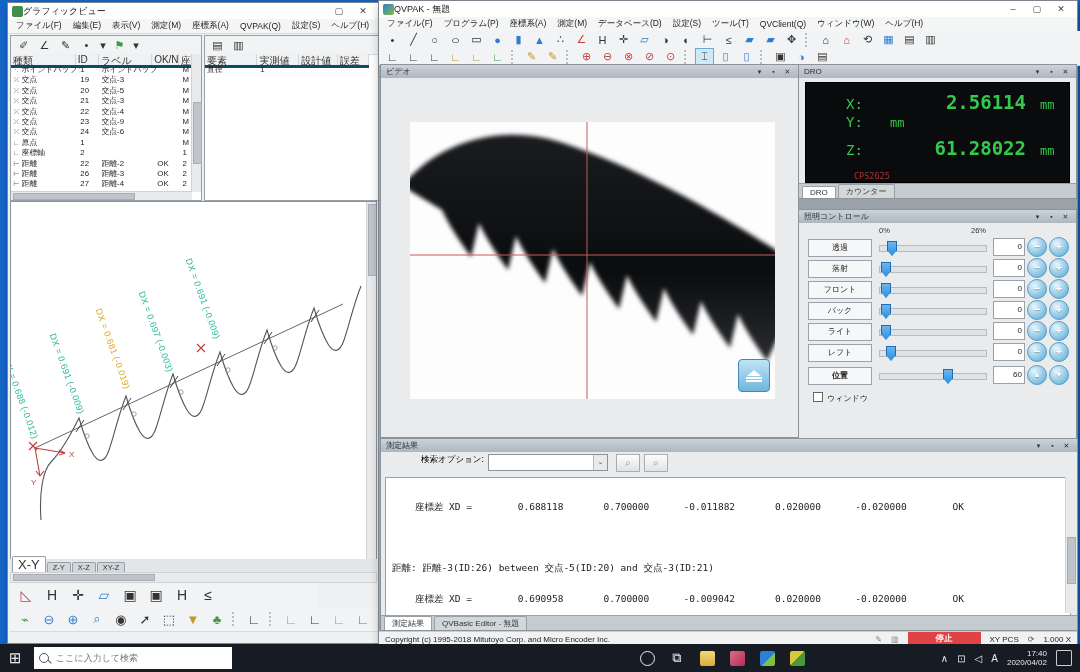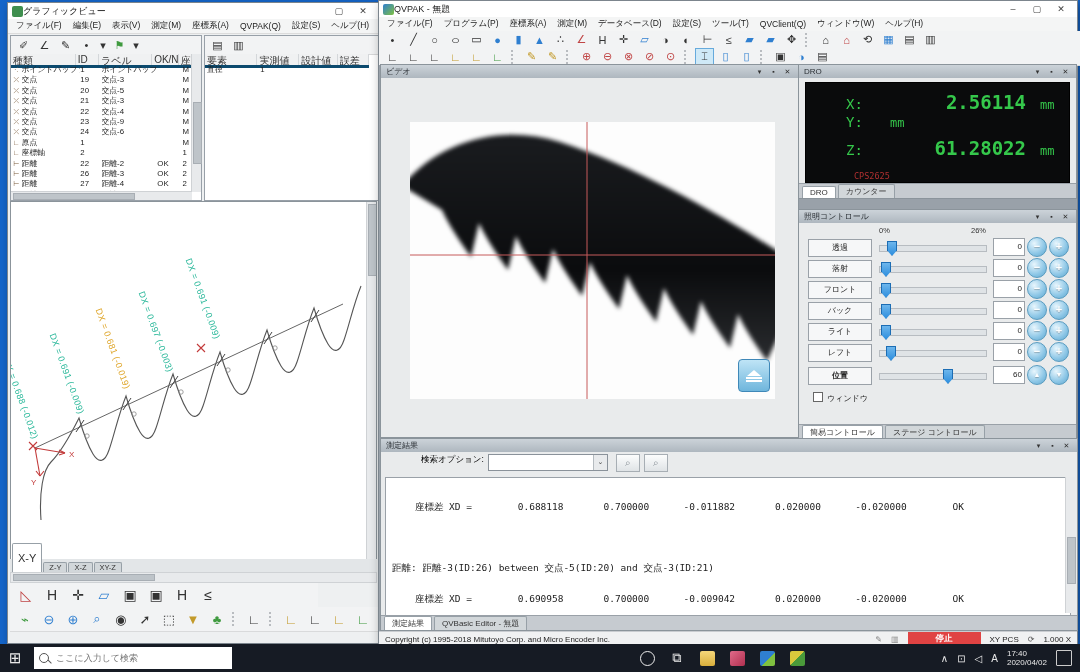--- a/index.html
+++ b/index.html
@@ -90,21 +90,21 @@
   .badge{background:#e04343;color:#fff;font-size:8.5px;font-weight:bold;padding:1px 28px;white-space:nowrap}
   
   #taskbar{position:absolute;left:0;top:644px;width:1080px;height:28px;background:#161b24;display:flex;align-items:center;color:#e8e8e8}
   .tsearch{width:188px;height:22px;background:#fff;display:flex;align-items:center;margin-left:4px;padding:0 5px;gap:5px}
   .tsearch input{border:none;outline:none;font-size:9px;width:150px;color:#333;font-family:"Liberation Sans",sans-serif}
   .mag{width:8px;height:8px;border:1.4px solid #555;border-radius:50%;position:relative}
   .mag::after{content:"";position:absolute;left:7px;top:7px;width:5px;height:1.4px;background:#555;transform:rotate(45deg)}
   .tbicon{width:24px;height:24px;display:flex;align-items:center;justify-content:center;font-size:13px;margin:0 3px}
   .sq{width:15px;height:15px;border-radius:2px;display:inline-block}
   .tray{margin-left:auto;display:flex;align-items:center;gap:9px;padding-right:8px;font-size:10px}
-  .clock{font-size:8px;line-height:9px}
+  .clock{font-size:8px;text-align:right;line-height:9px}
   .stage-btn{position:absolute;width:30px;height:31px;border-radius:4px;border:1px solid #3f88b8;
              background:linear-gradient(#bfe4f6,#6fb6dc);display:flex;flex-direction:column;align-items:center;justify-content:center;gap:1px}
   .stage-btn .tri{width:0;height:0;border-left:7px solid transparent;border-right:7px solid transparent;border-bottom:6px solid #fff}
   .stage-btn .bar{width:16px;height:2px;background:#fff}
   .chk{width:8px;height:8px;border:1px solid #666;background:#fff;display:inline-block;vertical-align:-1px;margin-right:4px}
 </style>
 </head>
 <body>
 
 <div class="win" id="gwin" style="left:7px;top:2px;width:371px;height:640px">
@@ -322,21 +322,21 @@
     <div class="dimlab teal" style="left:46px;top:130px">DX = 0.691 (-0.009)</div>
     <div class="dimlab orange" style="left:92px;top:105px">DX = 0.681 (-0.019)</div>
     <div class="dimlab teal" style="left:135px;top:88px">DX = 0.697 (-0.003)</div>
     <div class="dimlab teal" style="left:182px;top:55px">DX = 0.691 (-0.009)</div>
     <div class="vscroll" style="top:0;bottom:0">
         <div class="vthumb" style="top:2px;height:70px"></div>
       </div>
   </div>
 
   <div class="abs" style="left:2px;top:556px;width:365px;height:13px;background:#e3e6e8;display:flex;align-items:flex-end;padding-left:2px;gap:1px">
-    <span class="tab on" style="font-size:11px;padding:8px 5px">X-Y</span>
+    <span class="tab on" style="font-size:13px;padding:0 5px">X-Y</span>
     <span class="tab" style="font-size:7.5px;padding:0 5px">Z-Y</span>
     <span class="tab" style="font-size:7.5px;padding:0 5px">X-Z</span>
     <span class="tab" style="font-size:7.5px;padding:0 5px">XY-Z</span>
   </div>
   <div class="abs" style="left:2px;top:569px;width:365px;height:9px;background:#e8eaec;border:1px solid #cfd2d5">
       <div class="hthumb" style="left:2px;width:140px"></div>
     </div>
 
   <div class="toolrow" style="left:2px;top:580px;width:300px;height:24px">
     <span class="ti red" style="font-size:14px;width:22px">◺</span>
@@ -584,24 +584,20 @@
       <div class="strack">
           <div class="sthumb" style="left:63px"></div>
         </div>
       <span class="sval">60</span>
       <span class="sbtn bminus" style="font-size:7px">▲</span>
       <span class="sbtn bplus" style="font-size:7px">▼</span>
     </div>
     <div class="abs" style="left:14px;top:182px;font-size:8px;color:#222">
       <span class="chk"></span><span>ウィンドウ</span>
     </div>
-    <div class="tabstrip">
-      <span class="tab on">簡易コントロール</span>
-      <span class="tab">ステージ コントロール</span>
-    </div>
   </div>
 
   <div class="panel" style="left:1px;top:437px;width:696px;height:191px">
     <div class="ptitle">
       <span>測定結果</span>
         <span class="sp"></span>
       <span class="pbtn">▾</span>
       <span class="pbtn">▪</span>
       <span class="pbtn">✕</span>
     </div>

